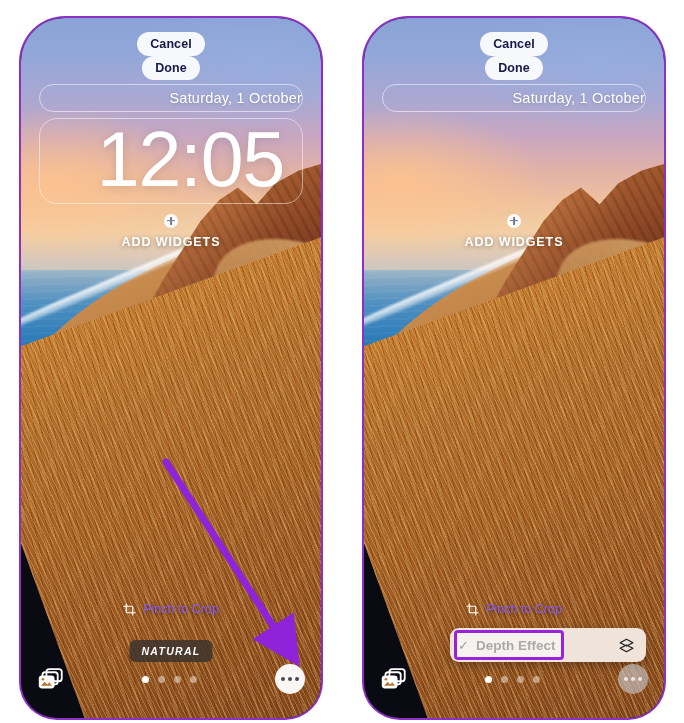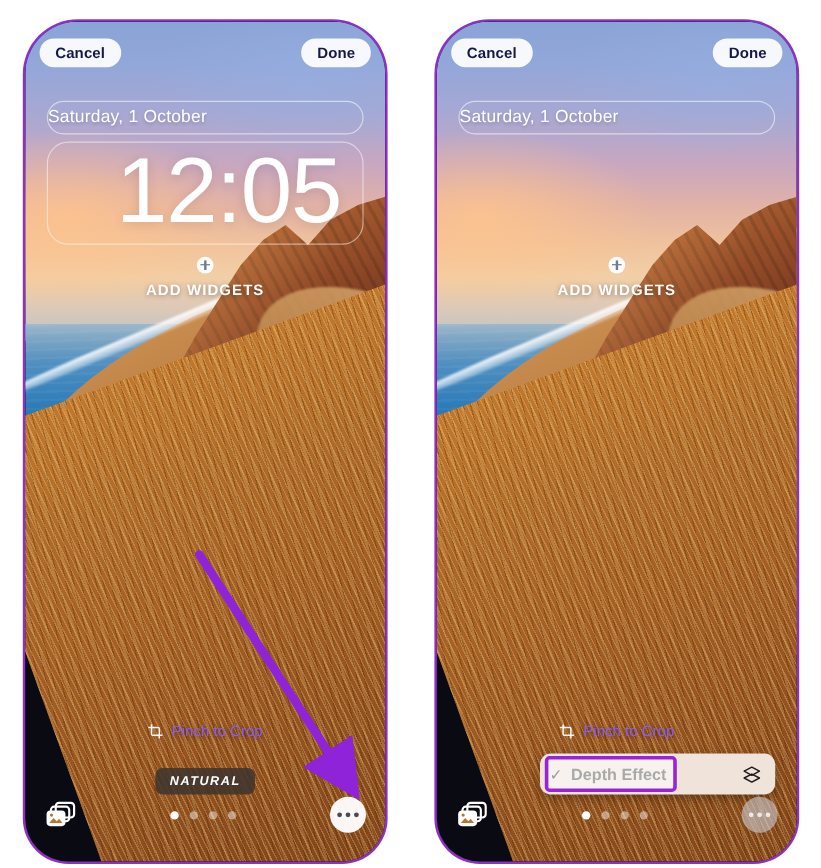--- a/index.html
+++ b/index.html
@@ -172,41 +172,41 @@
     opacity: .85;
     filter: blur(1px);
   }
 
   
   .chrome { position: absolute; inset: 0; }
 
   .topbar {
     position: absolute;
     top: 14px; left: 12px; right: 12px;
-    display: flex; justify-content: space-between; align-items: center;
+    display: flex; justify-content: space-between; align-items: center; flex-direction: column;
   }
   .pill {
     background: rgba(255,255,255,.92);
     color: #16184a;
     font-size: 12.5px;
     font-weight: bold;
     padding: 5px 13px;
     border-radius: 14px;
     letter-spacing: .1px;
     cursor: pointer;
     white-space: nowrap;
   }
 
   .datebox {
     position: absolute;
     top: 66px; left: 18px; right: 18px;
     height: 28px;
     border: 1.5px solid rgba(255,255,255,.55);
     border-radius: 14px;
-    display: flex; align-items: center; justify-content: flex-start;
+    display: flex; align-items: center; justify-content: flex-end;
     color: #fff;
     font-size: 14.5px;
     letter-spacing: .2px;
     text-shadow: 0 1px 3px rgba(0,0,0,.18);
   }
 
   .clockbox {
     position: absolute;
     top: 100px; left: 18px; right: 18px;
     height: 86px;

